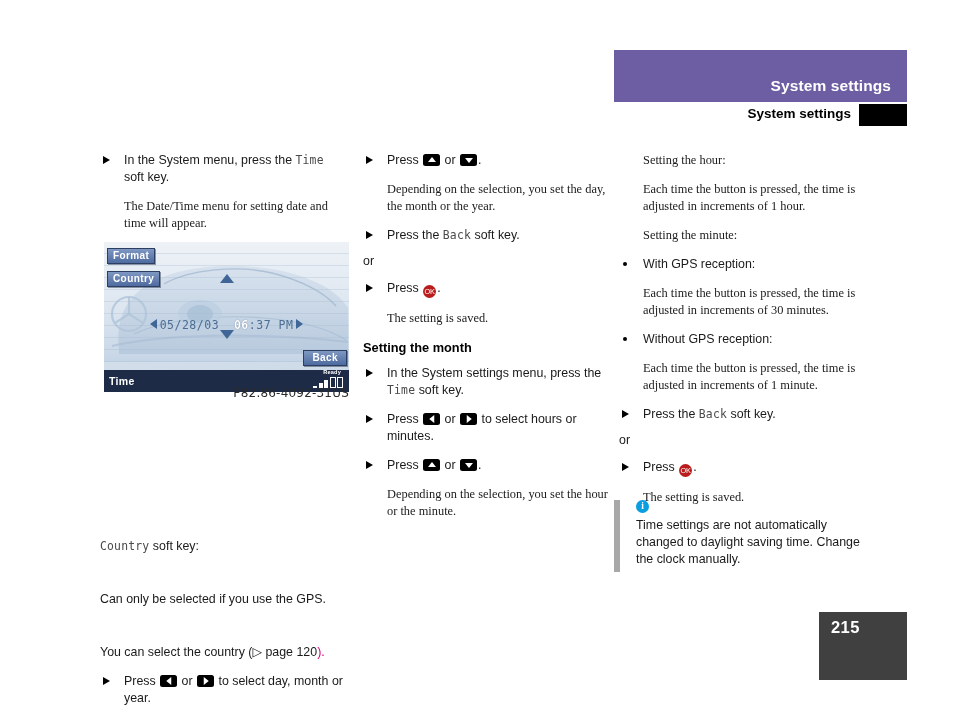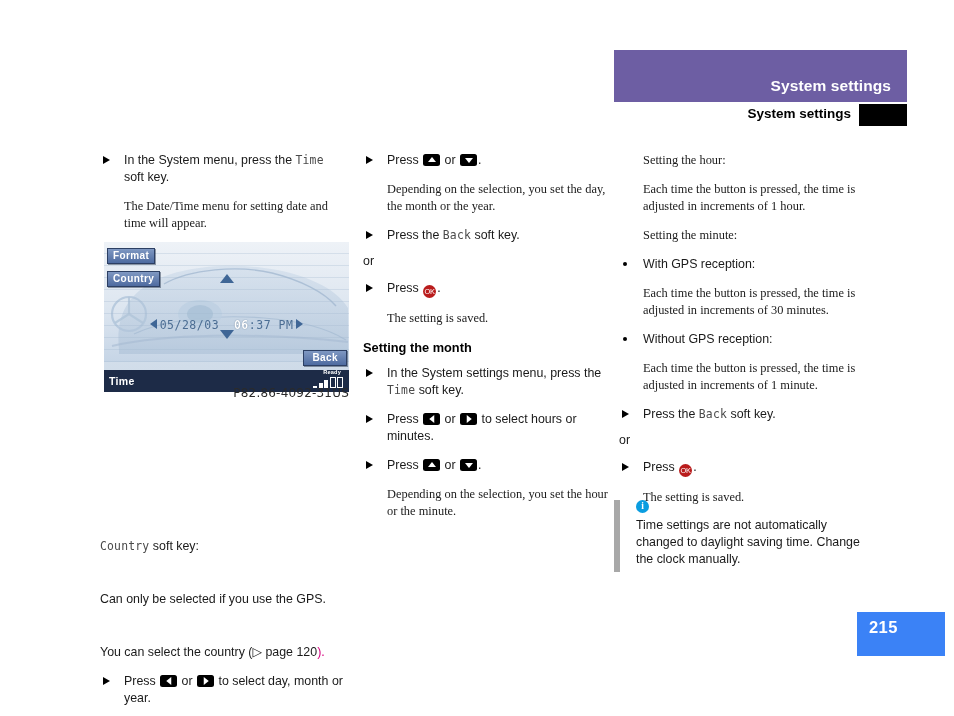--- a/index.html
+++ b/index.html
@@ -337,25 +337,25 @@
     font-weight: bold;
     line-height: 13px;
     text-align: center;
     font-family: "Liberation Serif", serif;
     margin-bottom: 4px;
   }
 
   
   .pagebox {
     position: absolute;
-    left: 857px;
+    left: 819px;
     top: 612px;
     width: 88px;
-    height: 44px;
-    background: #3b82f6;
+    height: 68px;
+    background: #404040;
   }
   .pagenum {
     position: absolute;
     left: 12px;
     top: 6px;
     color: #ffffff;
     font-size: 16.5px;
     font-weight: bold;
     letter-spacing: 0.4px;
   }

